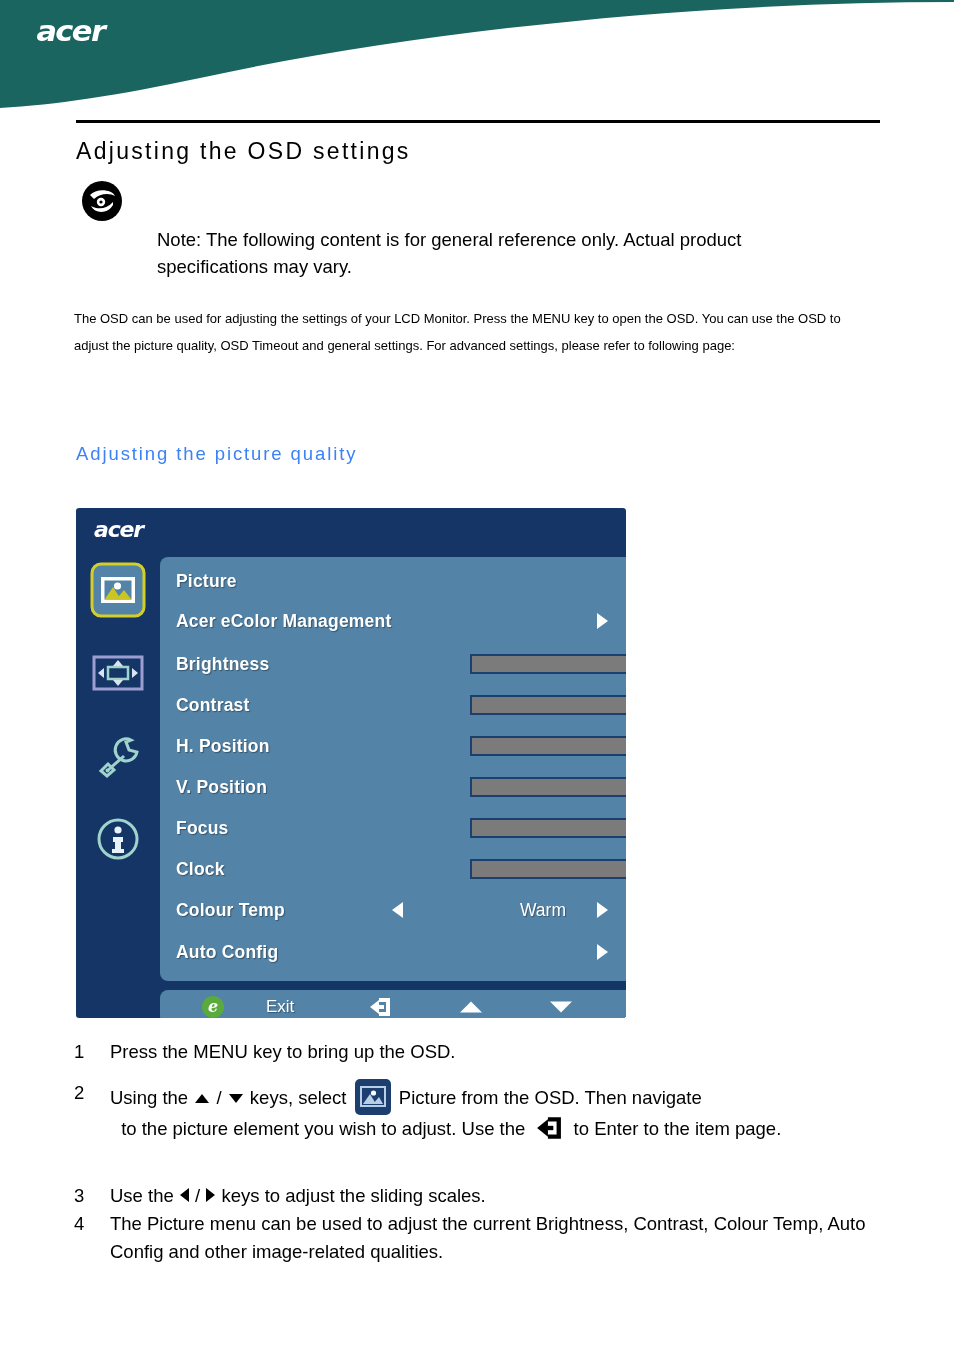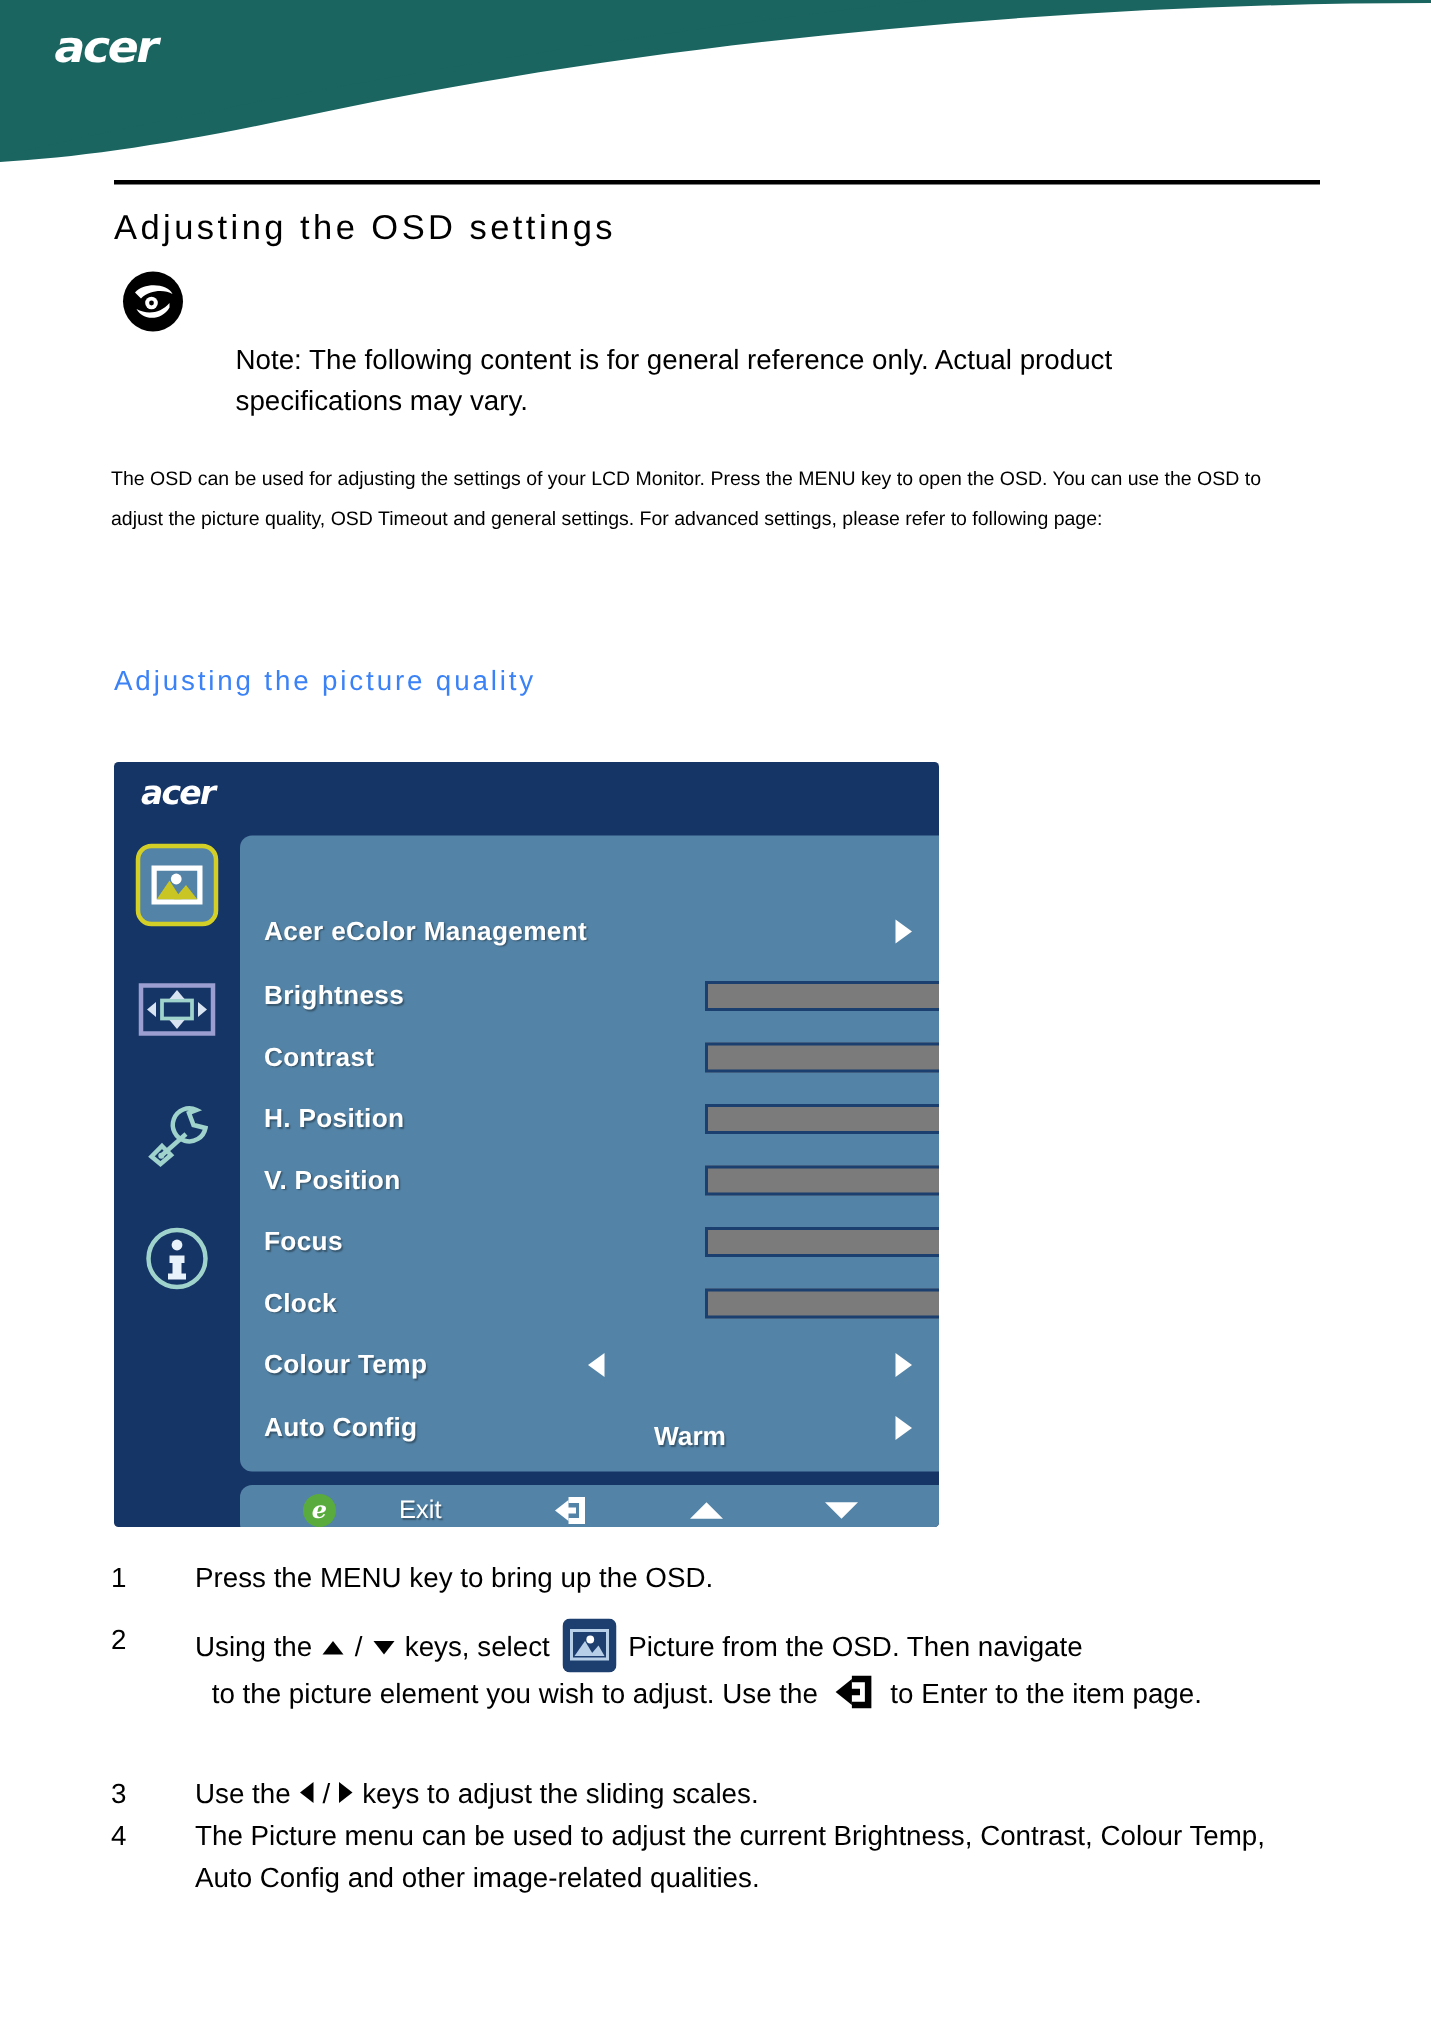--- a/index.html
+++ b/index.html
@@ -91,24 +91,23 @@
     width:0;height:0;border-left:11px solid #ffffff;
     border-top:8px solid transparent;border-bottom:8px solid transparent;
   }
   .arrow-l{
     position:absolute;left:232px;top:50%;transform:translateY(-50%);
     width:0;height:0;border-right:11px solid #ffffff;
     border-top:8px solid transparent;border-bottom:8px solid transparent;
   }
   .row-opt{
     position:absolute;left:276px;top:50%;transform:translateY(-50%);
-    width:130px;text-align:left;
-    font-size:17.5px;font-weight:700;color:#ffffff;
+    width:130px;text-align:right;
+    font-size:17.5px;font-weight:400;color:#ffffff;
     text-shadow:1px 1px 1px rgba(0,0,0,.35);
-    margin-top:48px;
   }
   
   .osd-footer{
     position:absolute;left:84px;top:482px;width:466px;height:34px;
     background:#5383a6;border-radius:8px 0 0 8px;
   }
   .foot-e{
     position:absolute;left:42px;top:50%;transform:translateY(-50%);
     width:22px;height:22px;border-radius:50%;
     background:#5aab3d;color:#fff;font-style:italic;font-weight:700;
@@ -128,21 +127,21 @@
   }
   .foot-dn{
     position:absolute;left:390px;top:50%;transform:translateY(-50%);
     width:0;height:0;border-top:11px solid #fff;
     border-left:11px solid transparent;border-right:11px solid transparent;
   }
   
   .steps{position:absolute;left:74px;top:1038px;width:810px;}
   .step{position:relative;font-size:18.5px;line-height:28px;color:#000;margin-bottom:2px;}
   .step .num{position:absolute;left:0;top:0;width:22px;}
-  .step .body{display:block;margin-left:56px;}
+  .step .body{display:block;margin-left:36px;}
   .s1{position:absolute;left:0;top:0;width:810px;}
   .s2{position:absolute;left:0;top:41px;width:810px;}
   .s3{position:absolute;left:0;top:144px;width:810px;}
   .s4{position:absolute;left:0;top:172px;width:810px;}
   .ico-inline{display:inline-block;vertical-align:-7px;margin:0 3px;}
   .ico-pic-inline{width:36px;height:36px;vertical-align:-11px;}
   .ico-enter-inline{width:26px;height:24px;vertical-align:-5px;margin:0 6px;}
   .tri-up-i{display:inline-block;width:0;height:0;border-bottom:9px solid #000;
     border-left:7px solid transparent;border-right:7px solid transparent;vertical-align:1px;margin:0 2px;}
   .tri-dn-i{display:inline-block;width:0;height:0;border-top:9px solid #000;
@@ -223,20 +222,23 @@
       <svg width="56" height="56" viewBox="0 0 56 56">
         <circle cx="28" cy="28" r="19" fill="none" stroke="#9fd3cb" stroke-width="3"></circle>
         <circle cx="28" cy="19" r="3.6" fill="#e8f2fa"></circle>
         <path d="M23 26 L33 26 L33 31 L31 31 L31 38 L34 38 L34 42 L22 42 L22 38 L25 38 L25 31 L23 31 Z" fill="#e8f2fa"></path>
       </svg>
     </div>
   </div>
 
   <div class="osd-content">
 
+    <div class="row" style="top:4px">
+      <span class="row-label">Picture</span>
+    </div>
 
     <div class="row" style="top:44px">
       <span class="row-label">Acer eColor Management</span>
       <span class="arrow-r"></span>
     </div>
 
     <div class="row" style="top:87px">
       <span class="row-label">Brightness</span>
       <span class="slider"><span class="fill" style="width: 70%;"></span></span>
 

